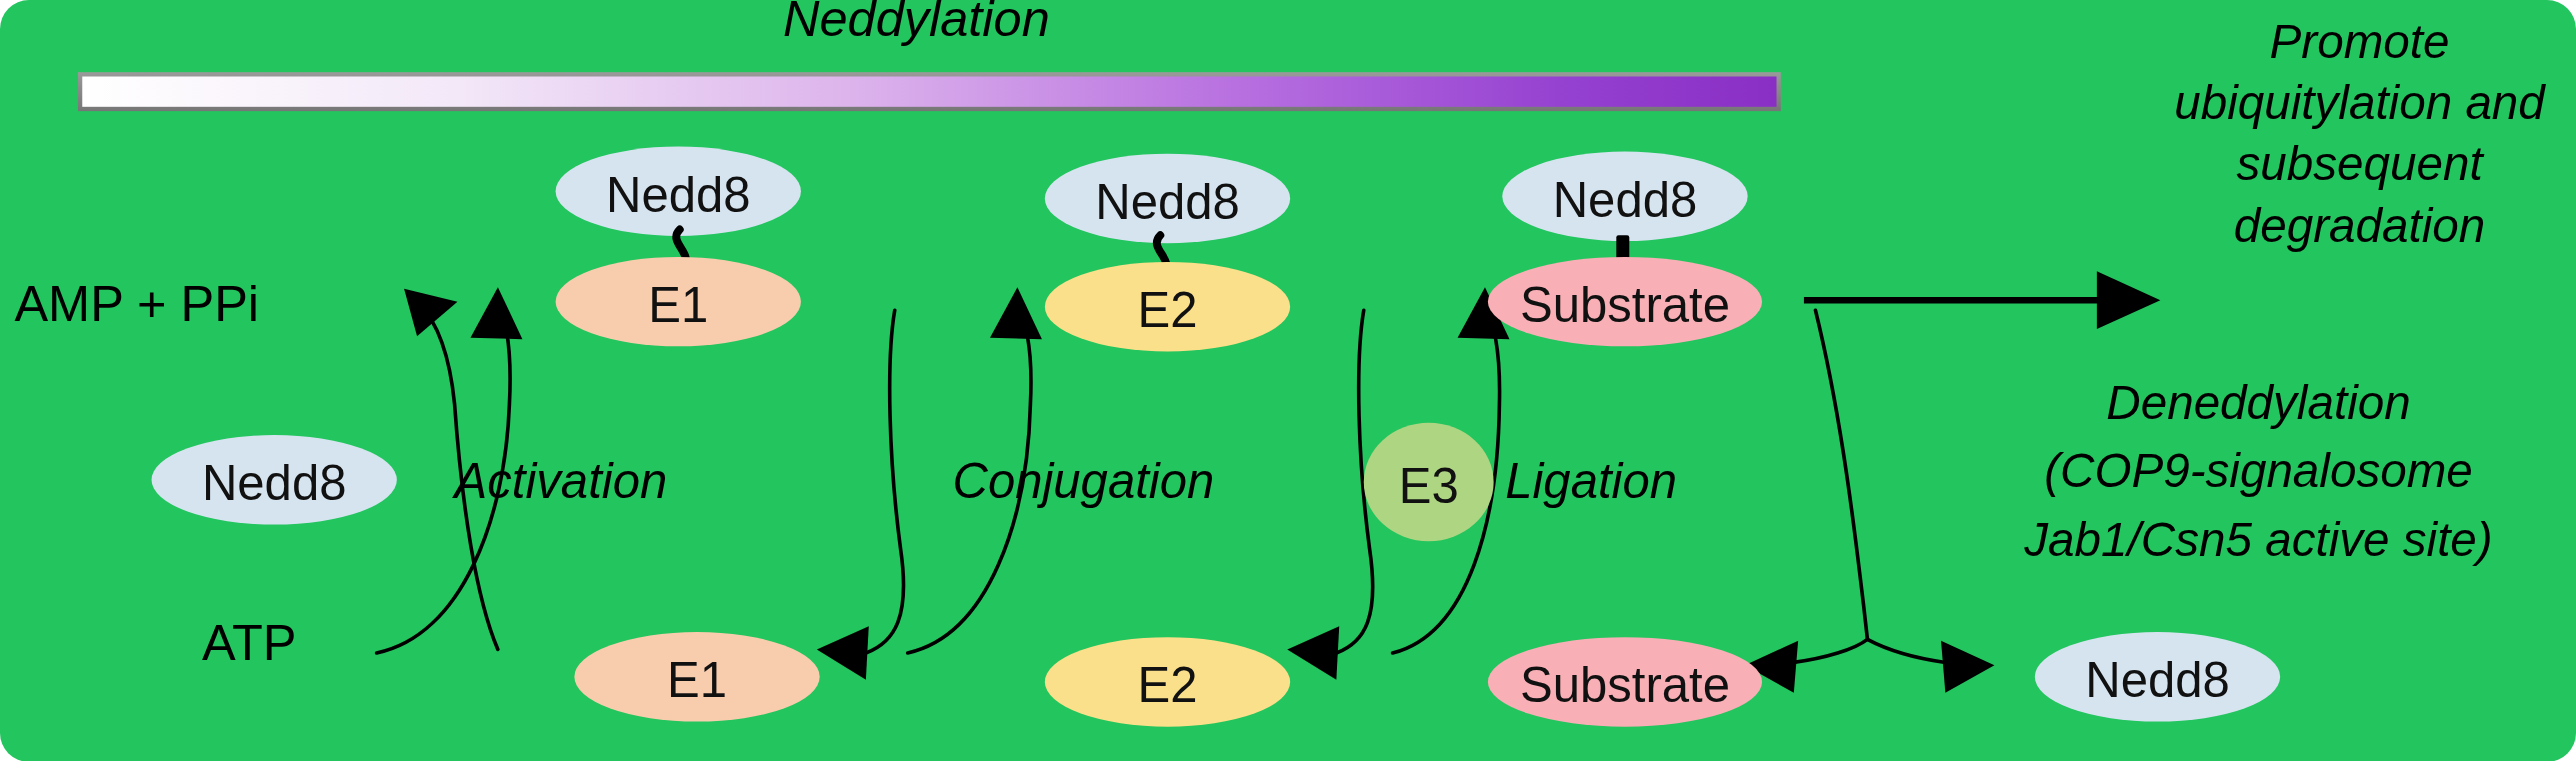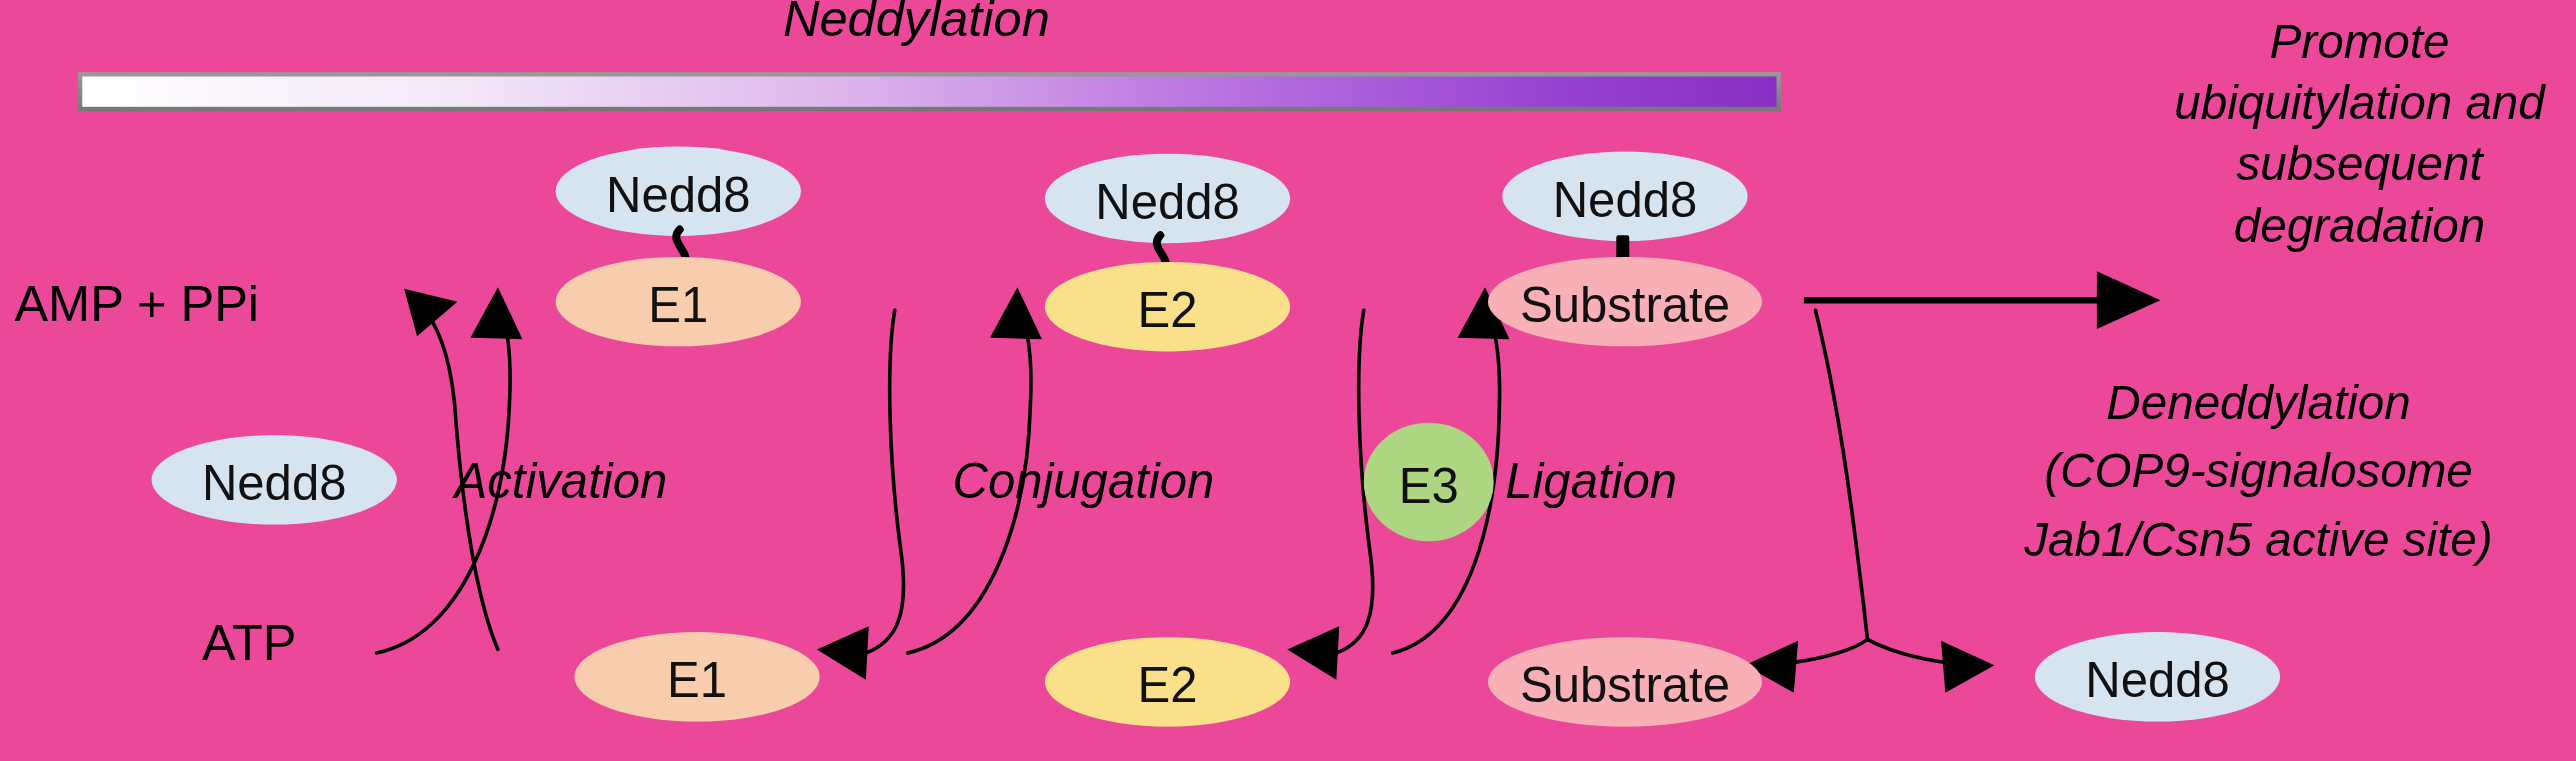--- a/index.html
+++ b/index.html
@@ -7,22 +7,23 @@
     padding: 0;
     background: #ffffff;
   }
   body {
     font-family: "Liberation Sans", sans-serif;
   }
   #stage {
     position: relative;
     width: 2576px;
     height: 762px;
-    background: #ec4899;
+    background: #22c55e;
     overflow: hidden;
+    border-radius: 29px;
   }
   #diagram-svg {
     position: absolute;
     left: 0;
     top: 0;
     width: 2576px;
     height: 762px;
   }
   .node-text {
     font-family: "Liberation Sans", sans-serif;

